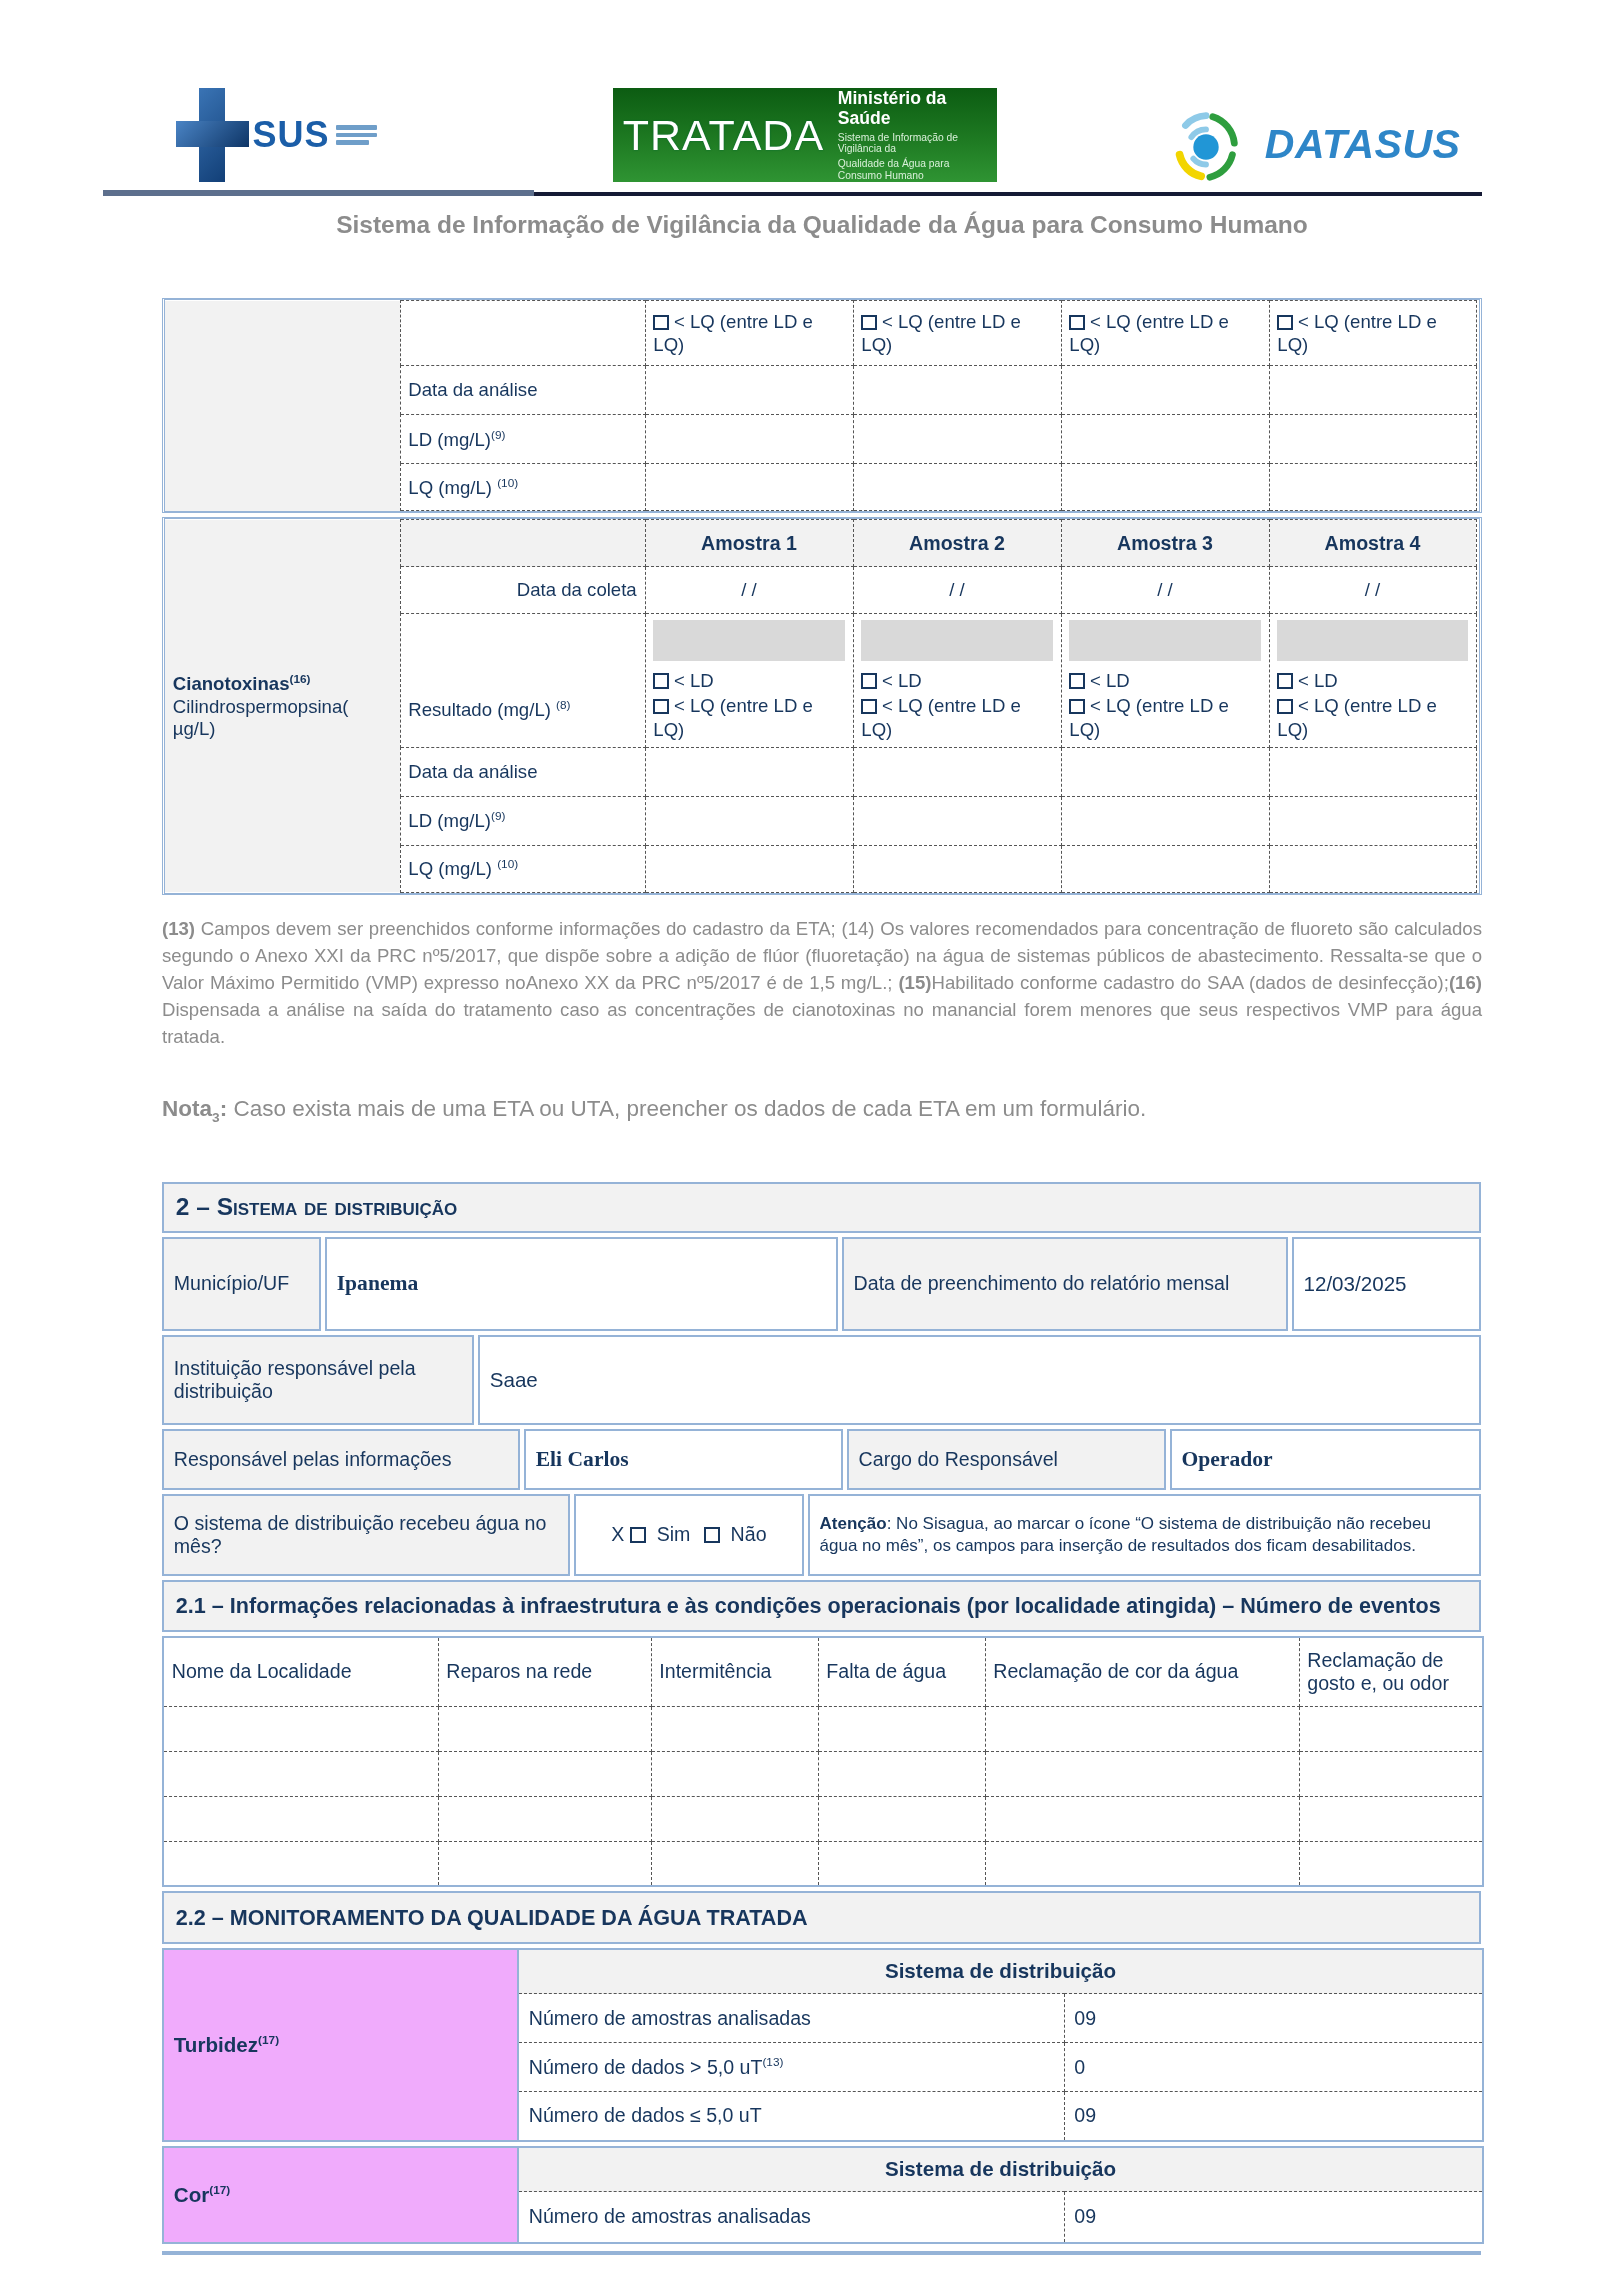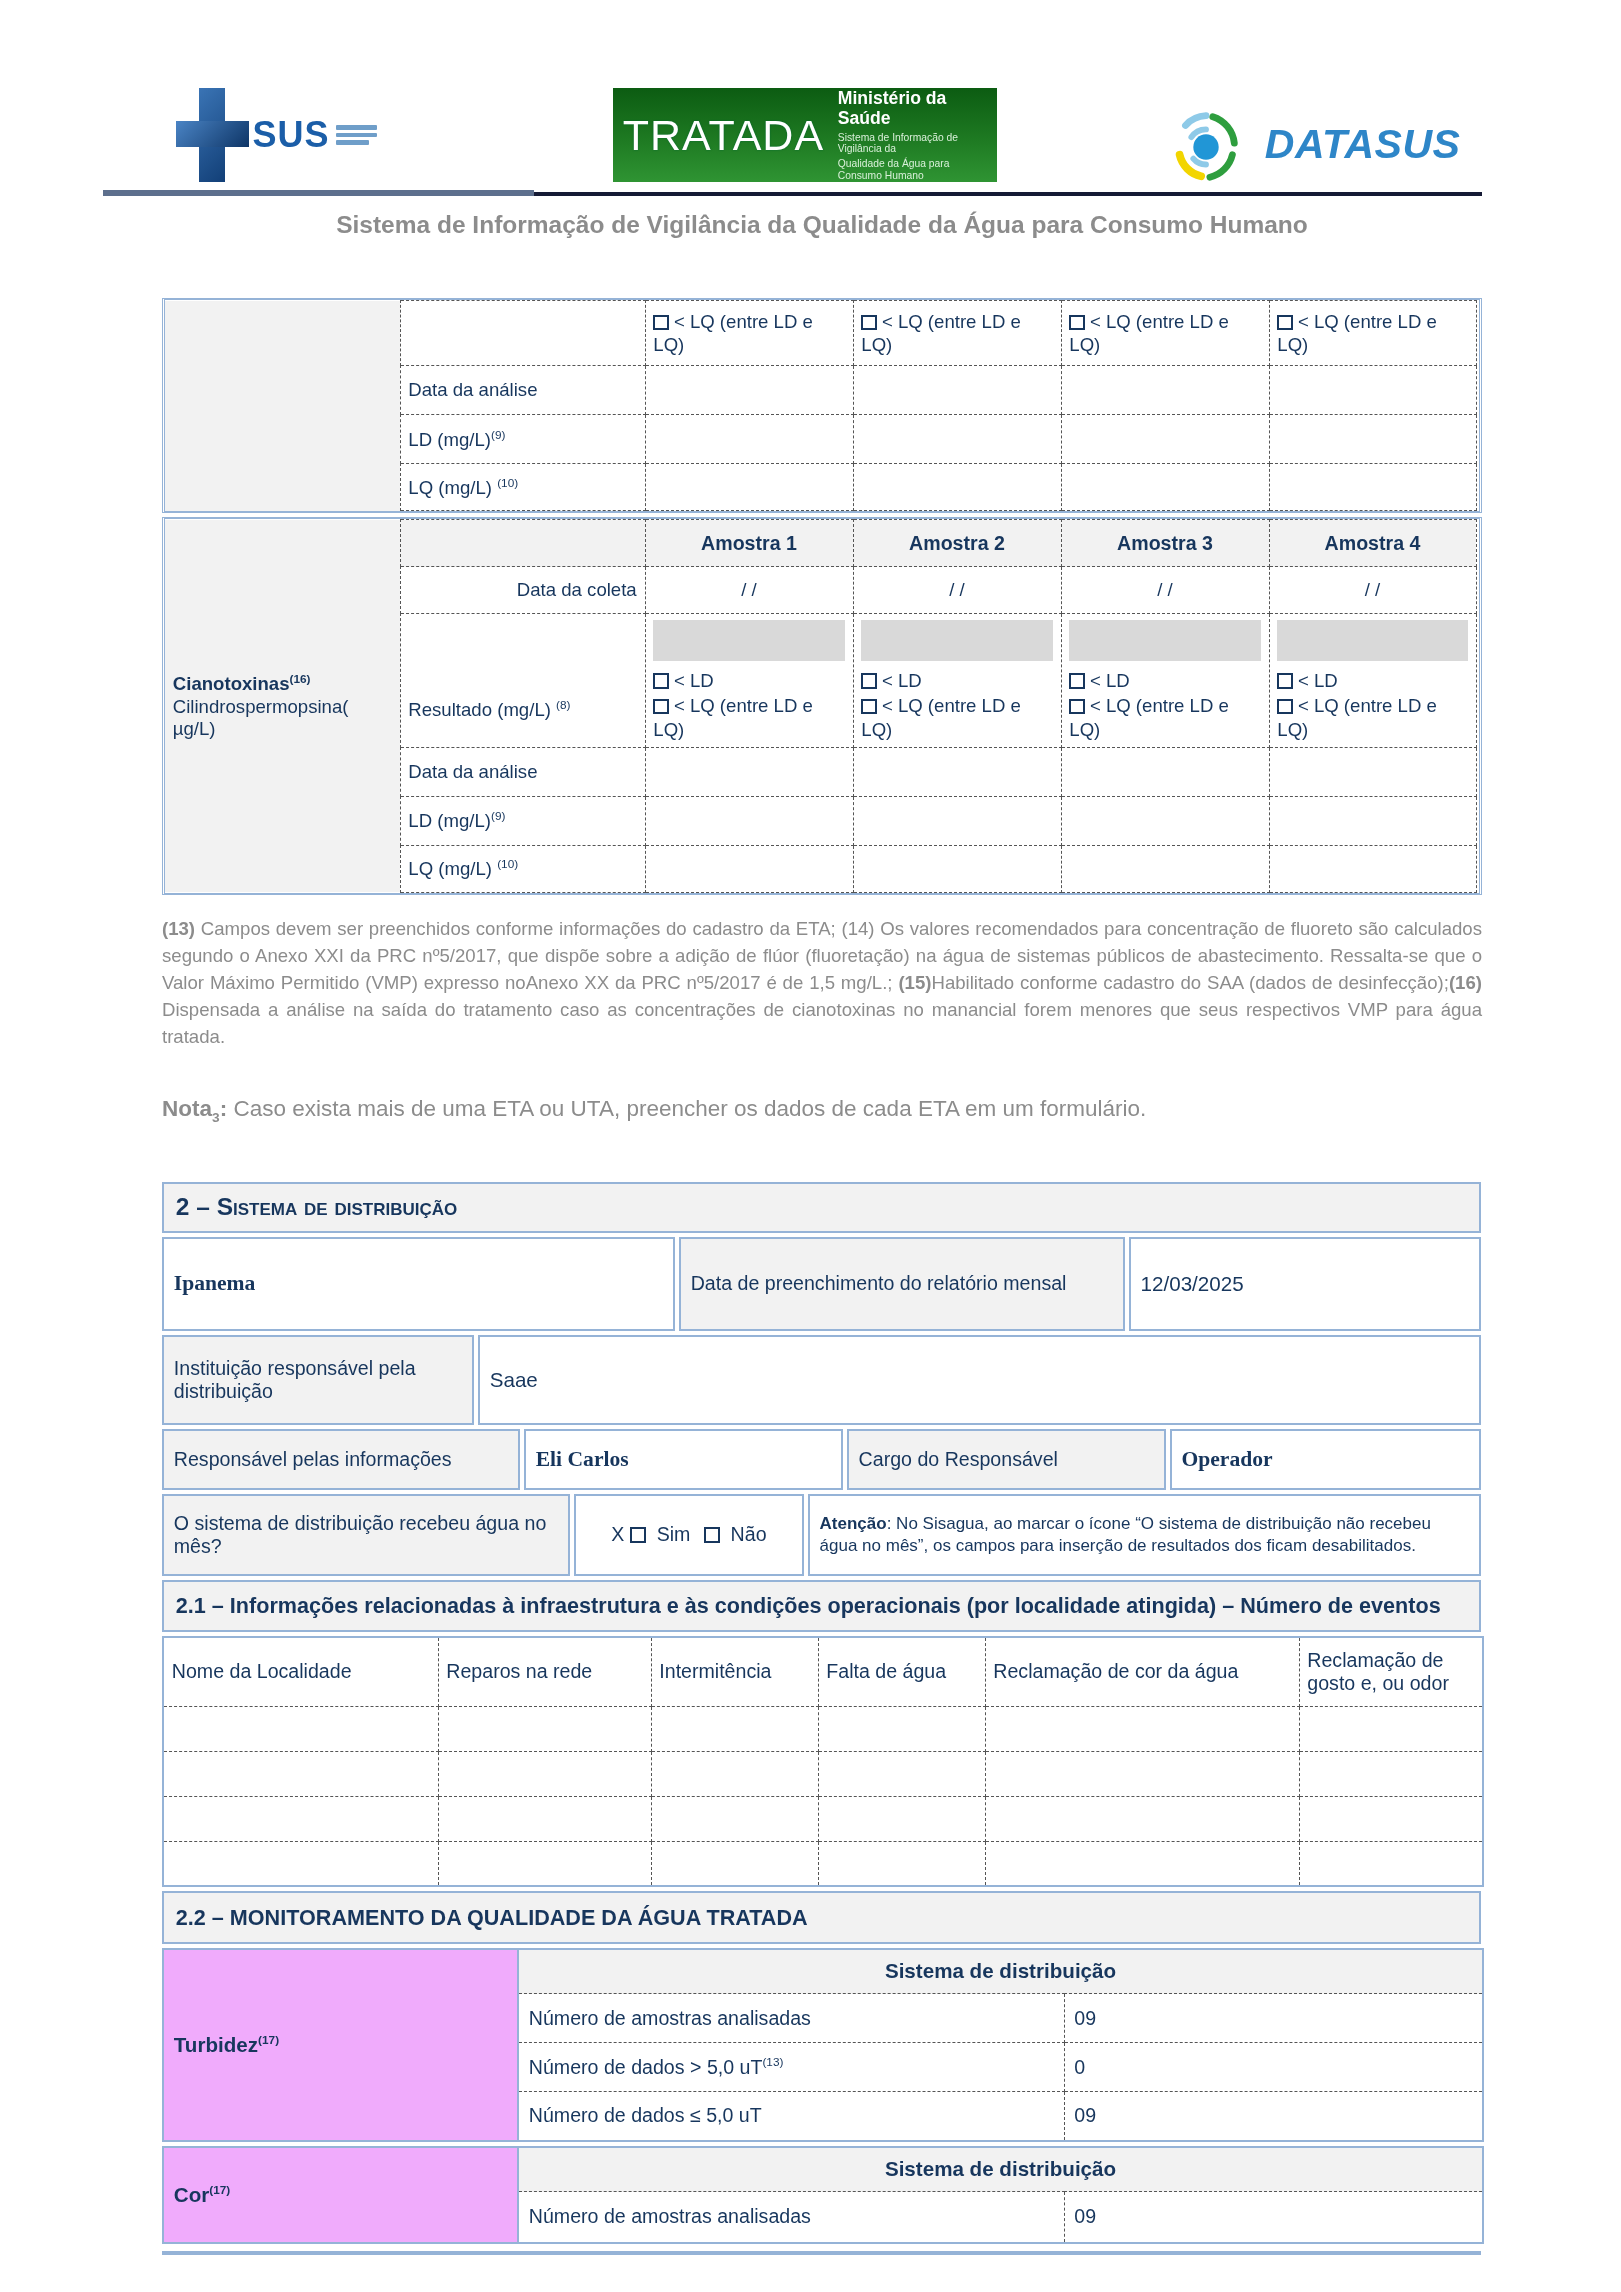--- a/index.html
+++ b/index.html
@@ -275,20 +275,21 @@
   </div>
 
   <div class="nota">
     <b>Nota</b><sub style="font-weight:bold;">3</sub><b>:</b><span> Caso exista mais de uma ETA ou UTA, preencher os dados de cada ETA em um formulário.</span>
   </div>
 
   <div class="s2">
     <div class="s2head smallcaps">2 – Sistema de distribuição</div>
 
     <div class="s2row" style="height:94px;">
+      <div class="s2cell s2lbl" style="width:159px;">Município/UF</div>
       <div class="s2cell s2val serifval" style="width:513px; justify-content:center;">Ipanema</div>
       <div class="s2cell s2lbl" style="width:446px;">Data de preenchimento do relatório mensal</div>
       <div class="s2cell s2val" style="flex:1; font-size:20.6px;">12/03/2025</div>
     </div>
 
     <div class="s2row" style="height:90px;">
       <div class="s2cell s2lbl" style="width:312px;">Instituição responsável pela distribuição</div>
       <div class="s2cell s2val" style="flex:1; font-size:20.6px;">Saae</div>
     </div>
 

